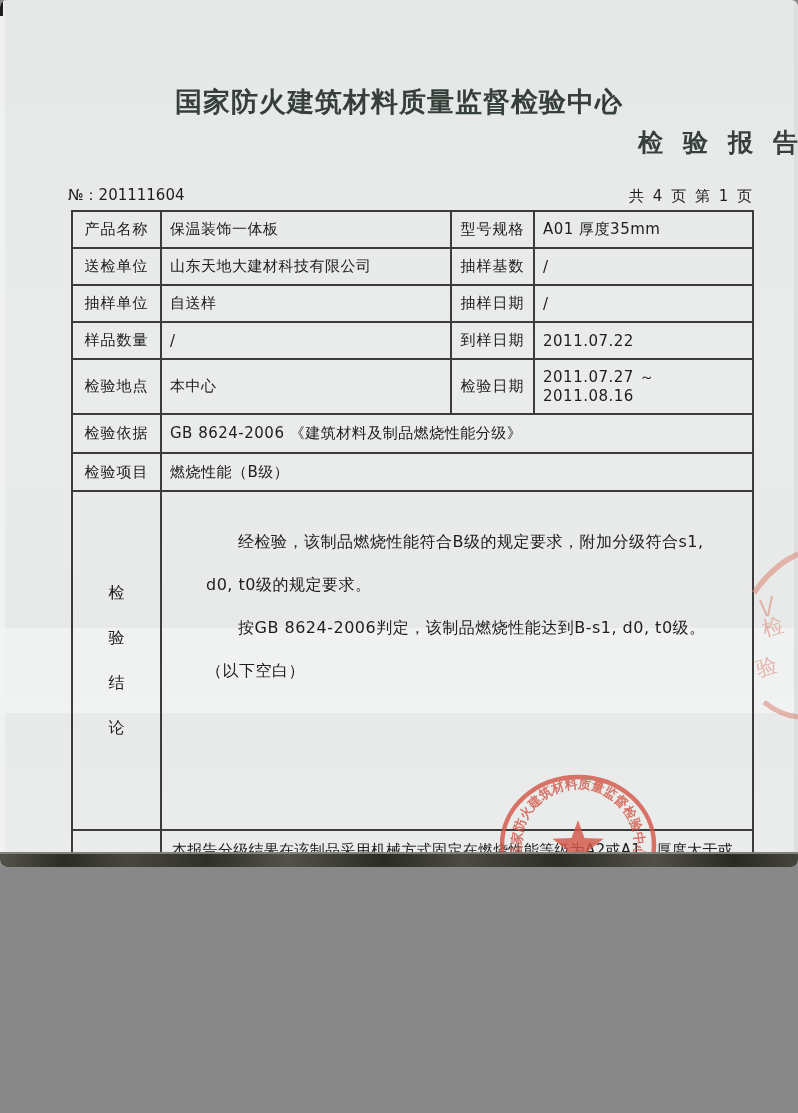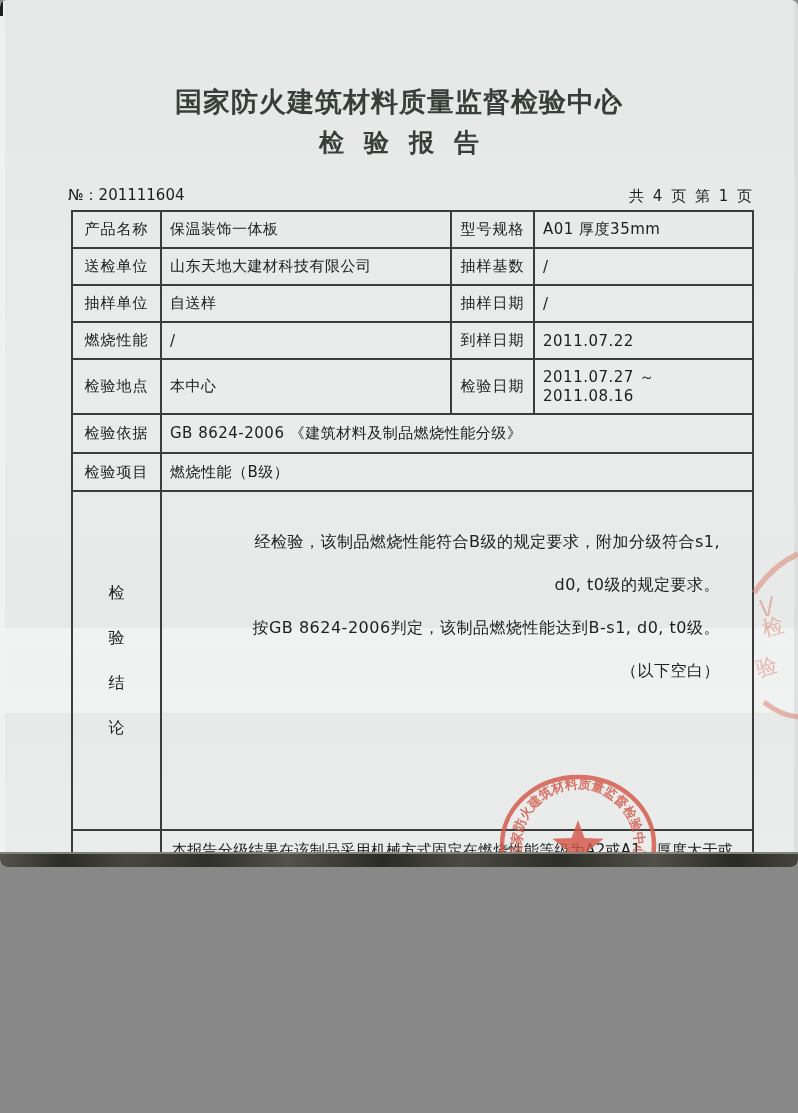--- a/index.html
+++ b/index.html
@@ -15,40 +15,40 @@
   }
   .band-light{position:absolute;left:0;width:100%;pointer-events:none;}
   .edge-left{position:absolute;left:0;top:0;width:5px;height:100%;background:#f3f4f1;opacity:.75;pointer-events:none;}
   .edge-right{position:absolute;right:0;top:0;width:4px;height:100%;background:#d9dcdb;opacity:.8;pointer-events:none;}
   .scan-bottom{
     position:absolute;left:0;bottom:0;width:100%;height:13px;
     border-top:2px solid #83837b;
     background:linear-gradient(90deg,#54544c 0%,#2c2c26 8%,#47473f 16%,#30302a 26%,#52524a 36%,#2b2b25 48%,#4b4b43 58%,#2e2e28 70%,#505048 82%,#2a2a24 92%,#45453d 100%);
   }
   .title1{position:absolute;top:84px;left:0;width:100%;text-align:center;font-size:27px;font-weight:bold;color:#363f39;letter-spacing:1px;}
-  .title2{position:absolute;top:126px;left:0;width:100%;text-align:center;font-size:25px;font-weight:bold;color:#363f39;}
+  .title2{position:absolute;top:126px;left:0;width:100%;text-align:right;font-size:25px;font-weight:bold;color:#363f39;}
   .title2 span{letter-spacing:20px;margin-right:-20px;}
   .no-line{position:absolute;top:186px;left:68px;font-size:15px;color:#1e1e1e;}
   .page-info{position:absolute;top:187px;right:44px;font-size:15px;letter-spacing:2px;color:#1e1e1e;}
 
   table.report{
     position:absolute;left:71px;top:210px;width:681px;
     border-collapse:collapse;table-layout:fixed;
     font-size:15px;color:#202020;
   }
   table.report td{border:2px solid #3c3c3c;vertical-align:middle;padding:8px;}
   td.lbl{text-align:center;letter-spacing:1px;}
   td.val{padding-left:9px;letter-spacing:.5px;margin-left:44px;}
   tr.r{height:36px;}
   tr.rb{height:39px;}
   tr.ri{height:38px;}
   tr.rc{height:339px;}
   tr.rr{height:67px;}
   .vlabel{display:flex;flex-direction:column;align-items:center;justify-content:center;gap:24px;font-size:16px;}
-  .concl-cell{position:relative;vertical-align:top !important;text-align:right;}
+  .concl-cell{position:relative;vertical-align:top !important;}
   .concl-text{padding:20px 24px 0 36px;}
   .concl-text p{margin:0;text-indent:2em;font-size:16px;line-height:43px;letter-spacing:.5px;}
   .remark-cell{padding:6px 10px !important;line-height:27px;font-size:15px;letter-spacing:.3px;}
 
   .abs{position:absolute;font-style:italic;}
   .printed{font-size:15px;color:#1b1b1b;letter-spacing:1px;}
   .hand{font-style:italic;color:#17171a;display:inline-block;}
   .hand-year{left:538px;top:872px;font-size:28px;letter-spacing:3px;transform:rotate(-5deg);}
   .hand-month{left:629px;top:869px;font-size:26px;transform:rotate(6deg);}
   .hand-day{left:658px;top:871px;font-size:24px;letter-spacing:1px;transform:rotate(-8deg);}
@@ -92,21 +92,21 @@
           <td class="lbl">抽样基数</td>
           <td class="val">/</td>
         </tr>
     <tr class="r">
           <td class="lbl">抽样单位</td>
           <td class="val">自送样</td>
           <td class="lbl">抽样日期</td>
           <td class="val">/</td>
         </tr>
     <tr class="r">
-          <td class="lbl">燃烧性能</td>
+          <td class="lbl">样品数量</td>
           <td class="val">/</td>
           <td class="lbl">到样日期</td>
           <td class="val">2011.07.22</td>
         </tr>
     <tr class="r">
           <td class="lbl">检验地点</td>
           <td class="val">本中心</td>
           <td class="lbl">检验日期</td>
           <td class="val">2011.07.27 ～ 2011.08.16</td>
         </tr>

